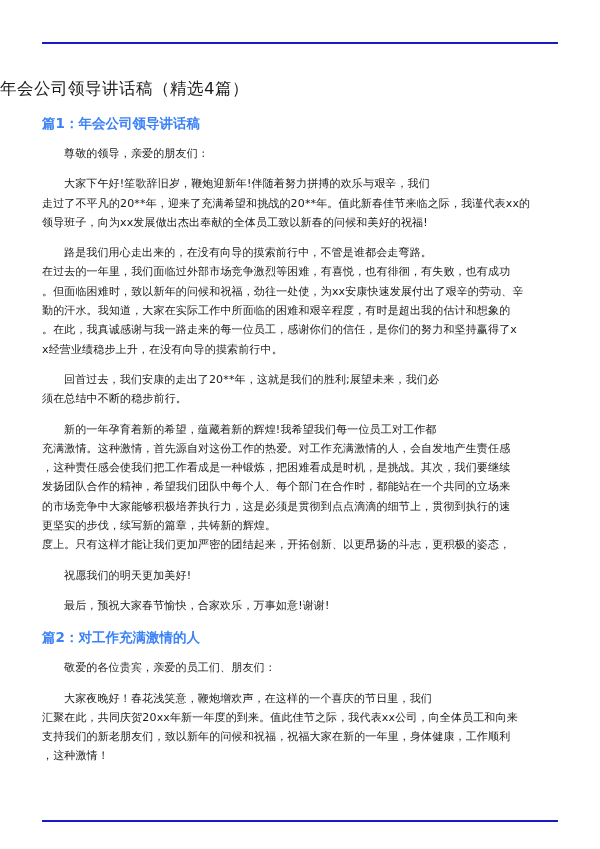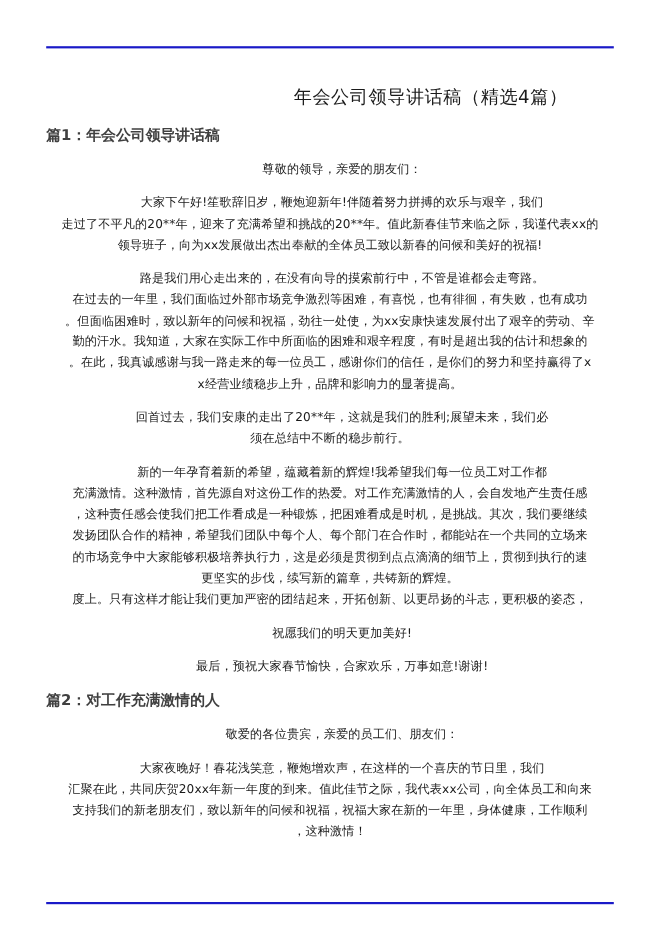--- a/index.html
+++ b/index.html
@@ -31,45 +31,45 @@
       font-size: 11px;
       color: #e0202a;
       font-family: "Liberation Sans", sans-serif;
       margin-top: 26px;
     }
     .doc-title {
       position: absolute;
       top: 78px;
       left: 0;
       width: 516px;
-      text-align: right;
+      text-align: left;
       font-size: 16.5px;
       color: #1a1a1a;
       letter-spacing: 0.5px;
     }
     .content {
       position: absolute;
       top: 112px;
       left: 42px;
       width: 516px;
     }
     .section-heading {
-      color: #404040;
+      color: #3b82f6;
       font-size: 13.5px;
       font-weight: bold;
       margin: 0 0 10px 0;
       line-height: 22px;
       height: 22px;
       white-space: nowrap;
     }
     .para {
       font-size: 11px;
       line-height: 19.3px;
       margin: 0 0 11px 0;
-      text-align: center;
+      text-align: left;
       word-break: break-all;
       letter-spacing: 0.15px;
     }
     .para .line { display: block; white-space: nowrap; }
     .para .line.indent { padding-left: 22px; }
   </style>
 </head>
 <body>
 
 <div class="rule top"></div>
@@ -90,21 +90,21 @@
       <span class="line">走过了不平凡的20**年，迎来了充满希望和挑战的20**年。值此新春佳节来临之际，我谨代表xx的</span>
       <span class="line">领导班子，向为xx发展做出杰出奉献的全体员工致以新春的问候和美好的祝福!</span>
     </div>
 
     <div class="para">
       <span class="line indent">路是我们用心走出来的，在没有向导的摸索前行中，不管是谁都会走弯路。</span>
       <span class="line">在过去的一年里，我们面临过外部市场竞争激烈等困难，有喜悦，也有徘徊，有失败，也有成功</span>
       <span class="line">。但面临困难时，致以新年的问候和祝福，劲往一处使，为xx安康快速发展付出了艰辛的劳动、辛</span>
       <span class="line">勤的汗水。我知道，大家在实际工作中所面临的困难和艰辛程度，有时是超出我的估计和想象的</span>
       <span class="line">。在此，我真诚感谢与我一路走来的每一位员工，感谢你们的信任，是你们的努力和坚持赢得了x</span>
-      <span class="line">x经营业绩稳步上升，品牌和影响力的显著提高。</span>
+      <span class="line">x经营业绩稳步上升，在没有向导的摸索前行中。</span>
     </div>
 
     <div class="para">
       <span class="line indent">回首过去，我们安康的走出了20**年，这就是我们的胜利;展望未来，我们必</span>
       <span class="line">须在总结中不断的稳步前行。</span>
     </div>
 
     <div class="para">
       <span class="line indent">新的一年孕育着新的希望，蕴藏着新的辉煌!我希望我们每一位员工对工作都</span>
       <span class="line">充满激情。这种激情，首先源自对这份工作的热爱。对工作充满激情的人，会自发地产生责任感</span>

